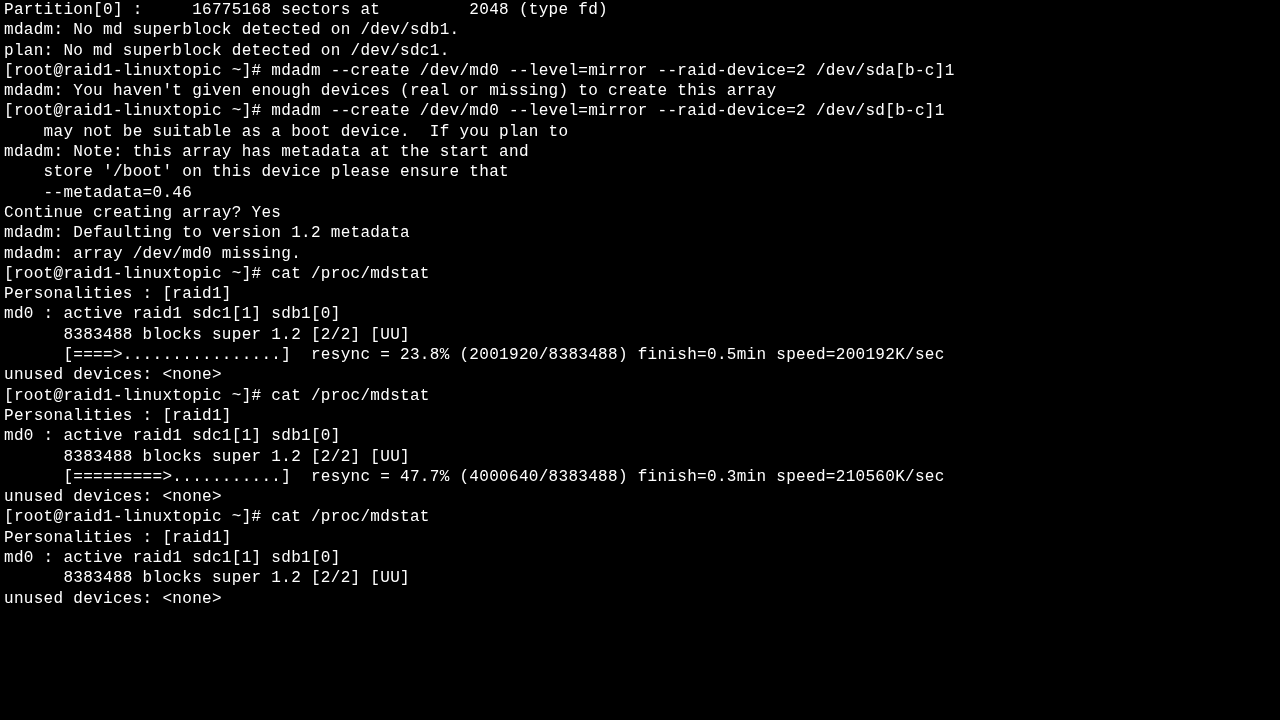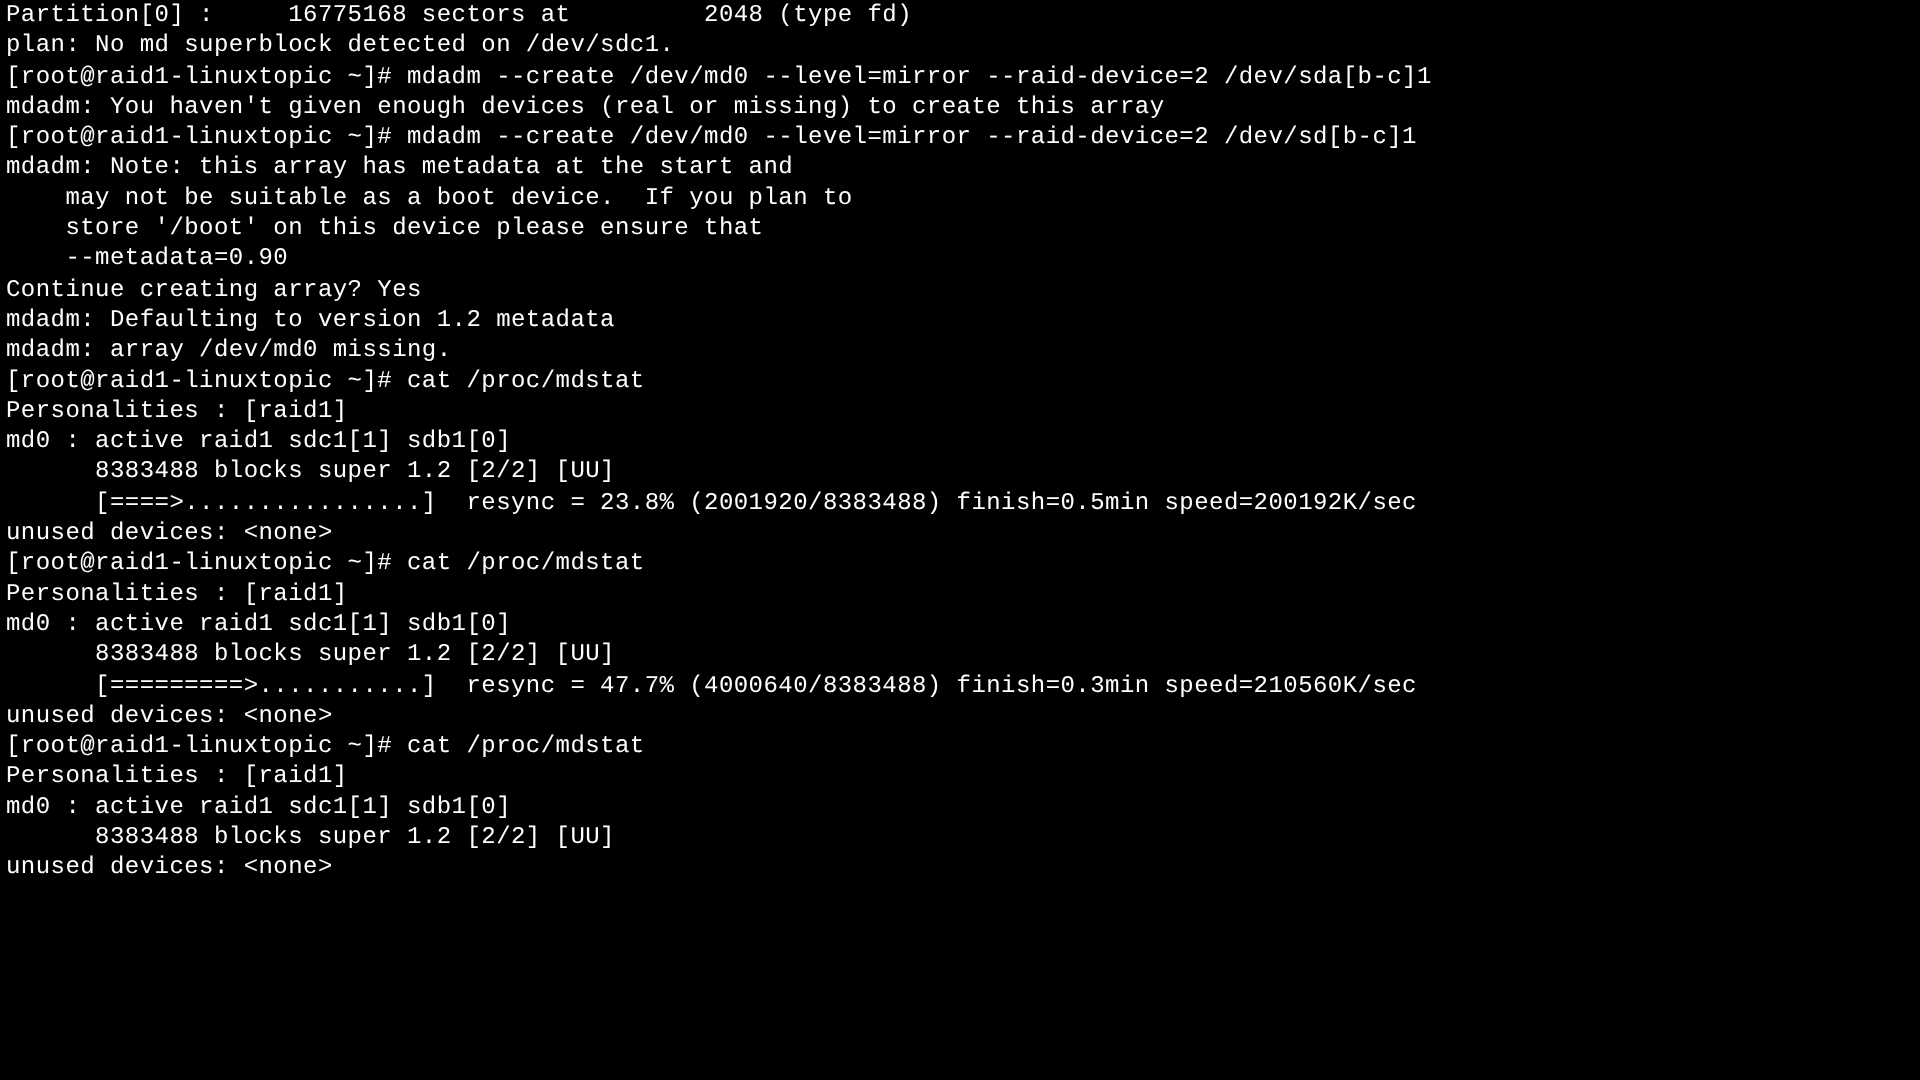--- a/index.html
+++ b/index.html
@@ -24,28 +24,29 @@
       vertical-align: text-bottom;
       position: relative;
       top: -2px;
     }
   </style>
 </head>
 <body>
 
 <div>
   <div class="line">Partition[0] :     16775168 sectors at         2048 (type fd)</div>
+  <div class="line">mdadm: No md superblock detected on /dev/sdb1.</div>
   <div class="line">plan: No md superblock detected on /dev/sdc1.</div>
   <div class="line">[root@raid1-linuxtopic ~]# mdadm --create /dev/md0 --level=mirror --raid-device=2 /dev/sda[b-c]1</div>
   <div class="line">mdadm: You haven't given enough devices (real or missing) to create this array</div>
   <div class="line">[root@raid1-linuxtopic ~]# mdadm --create /dev/md0 --level=mirror --raid-device=2 /dev/sd[b-c]1</div>
+  <div class="line">    may not be suitable as a boot device.  If you plan to</div>
   <div class="line">mdadm: Note: this array has metadata at the start and</div>
-  <div class="line">    may not be suitable as a boot device.  If you plan to</div>
   <div class="line">    store '/boot' on this device please ensure that</div>
-  <div class="line">    --metadata=0.90</div>
+  <div class="line">    --metadata=0.46</div>
   <div class="line">Continue creating array? Yes</div>
   <div class="line">mdadm: Defaulting to version 1.2 metadata</div>
   <div class="line">mdadm: array /dev/md0 missing.</div>
   <div class="line">[root@raid1-linuxtopic ~]# cat /proc/mdstat</div>
   <div class="line">Personalities : [raid1]</div>
   <div class="line">md0 : active raid1 sdc1[1] sdb1[0]</div>
   <div class="line">      8383488 blocks super 1.2 [2/2] [UU]</div>
   <div class="line">      [====&gt;................]  resync = 23.8% (2001920/8383488) finish=0.5min speed=200192K/sec</div>
   <div class="line"></div>
   <div class="line">unused devices: &lt;none&gt;</div>

